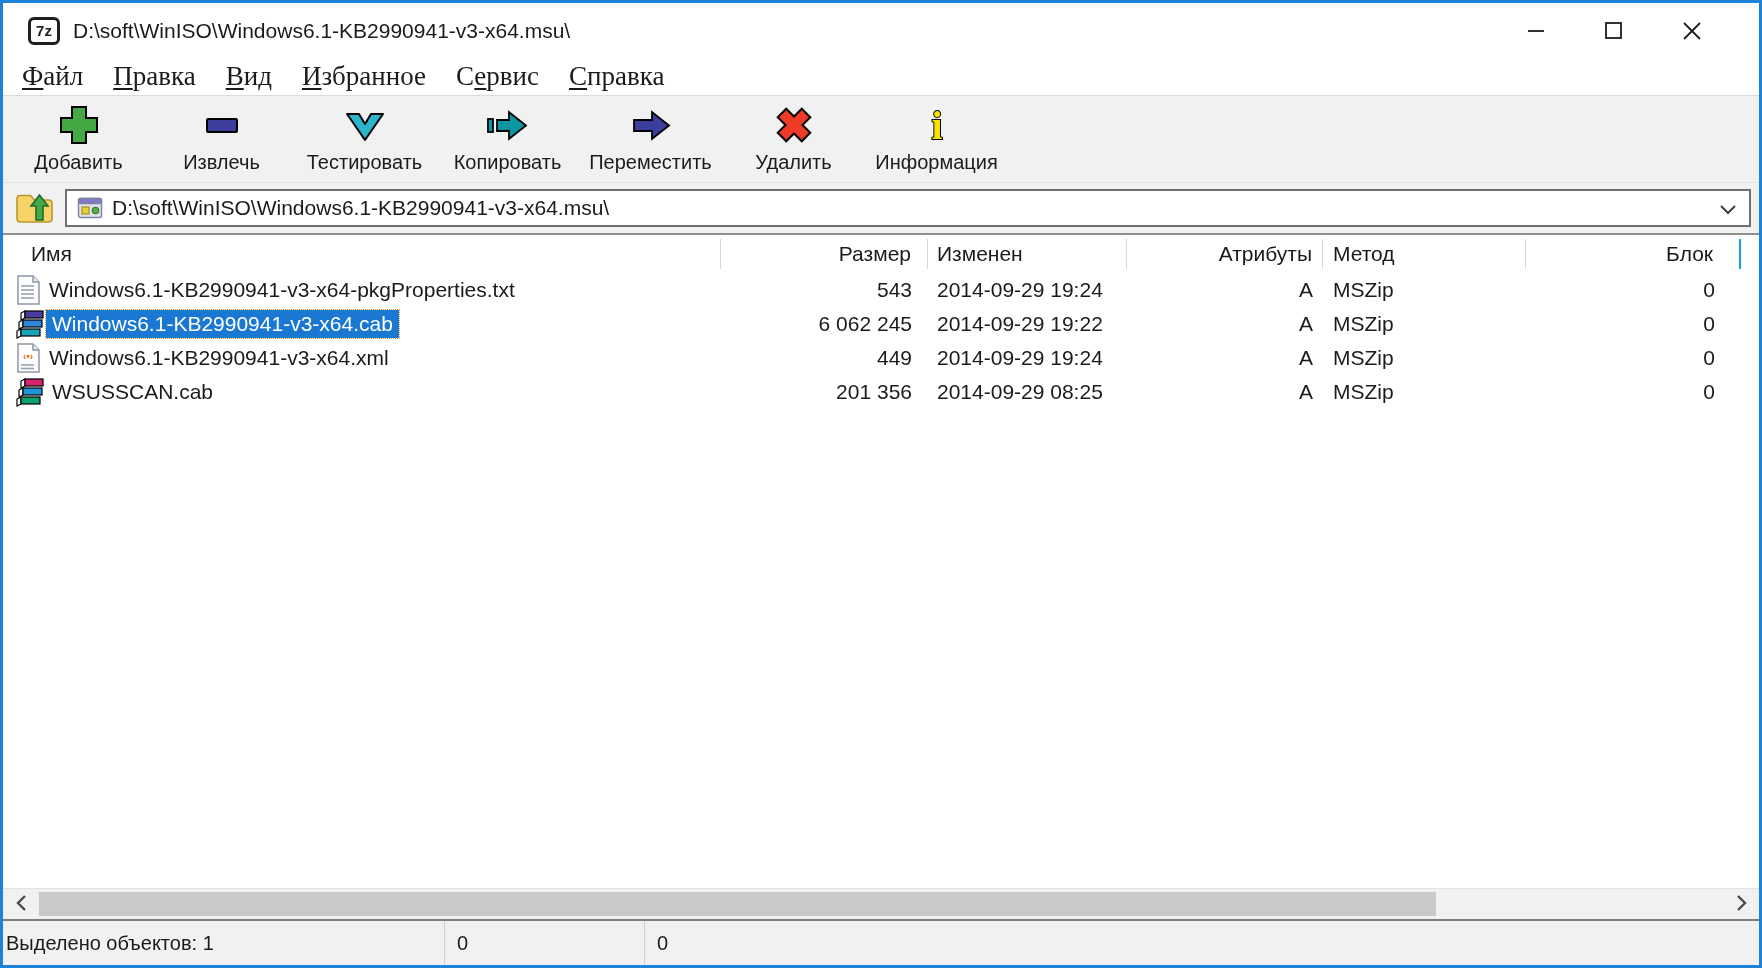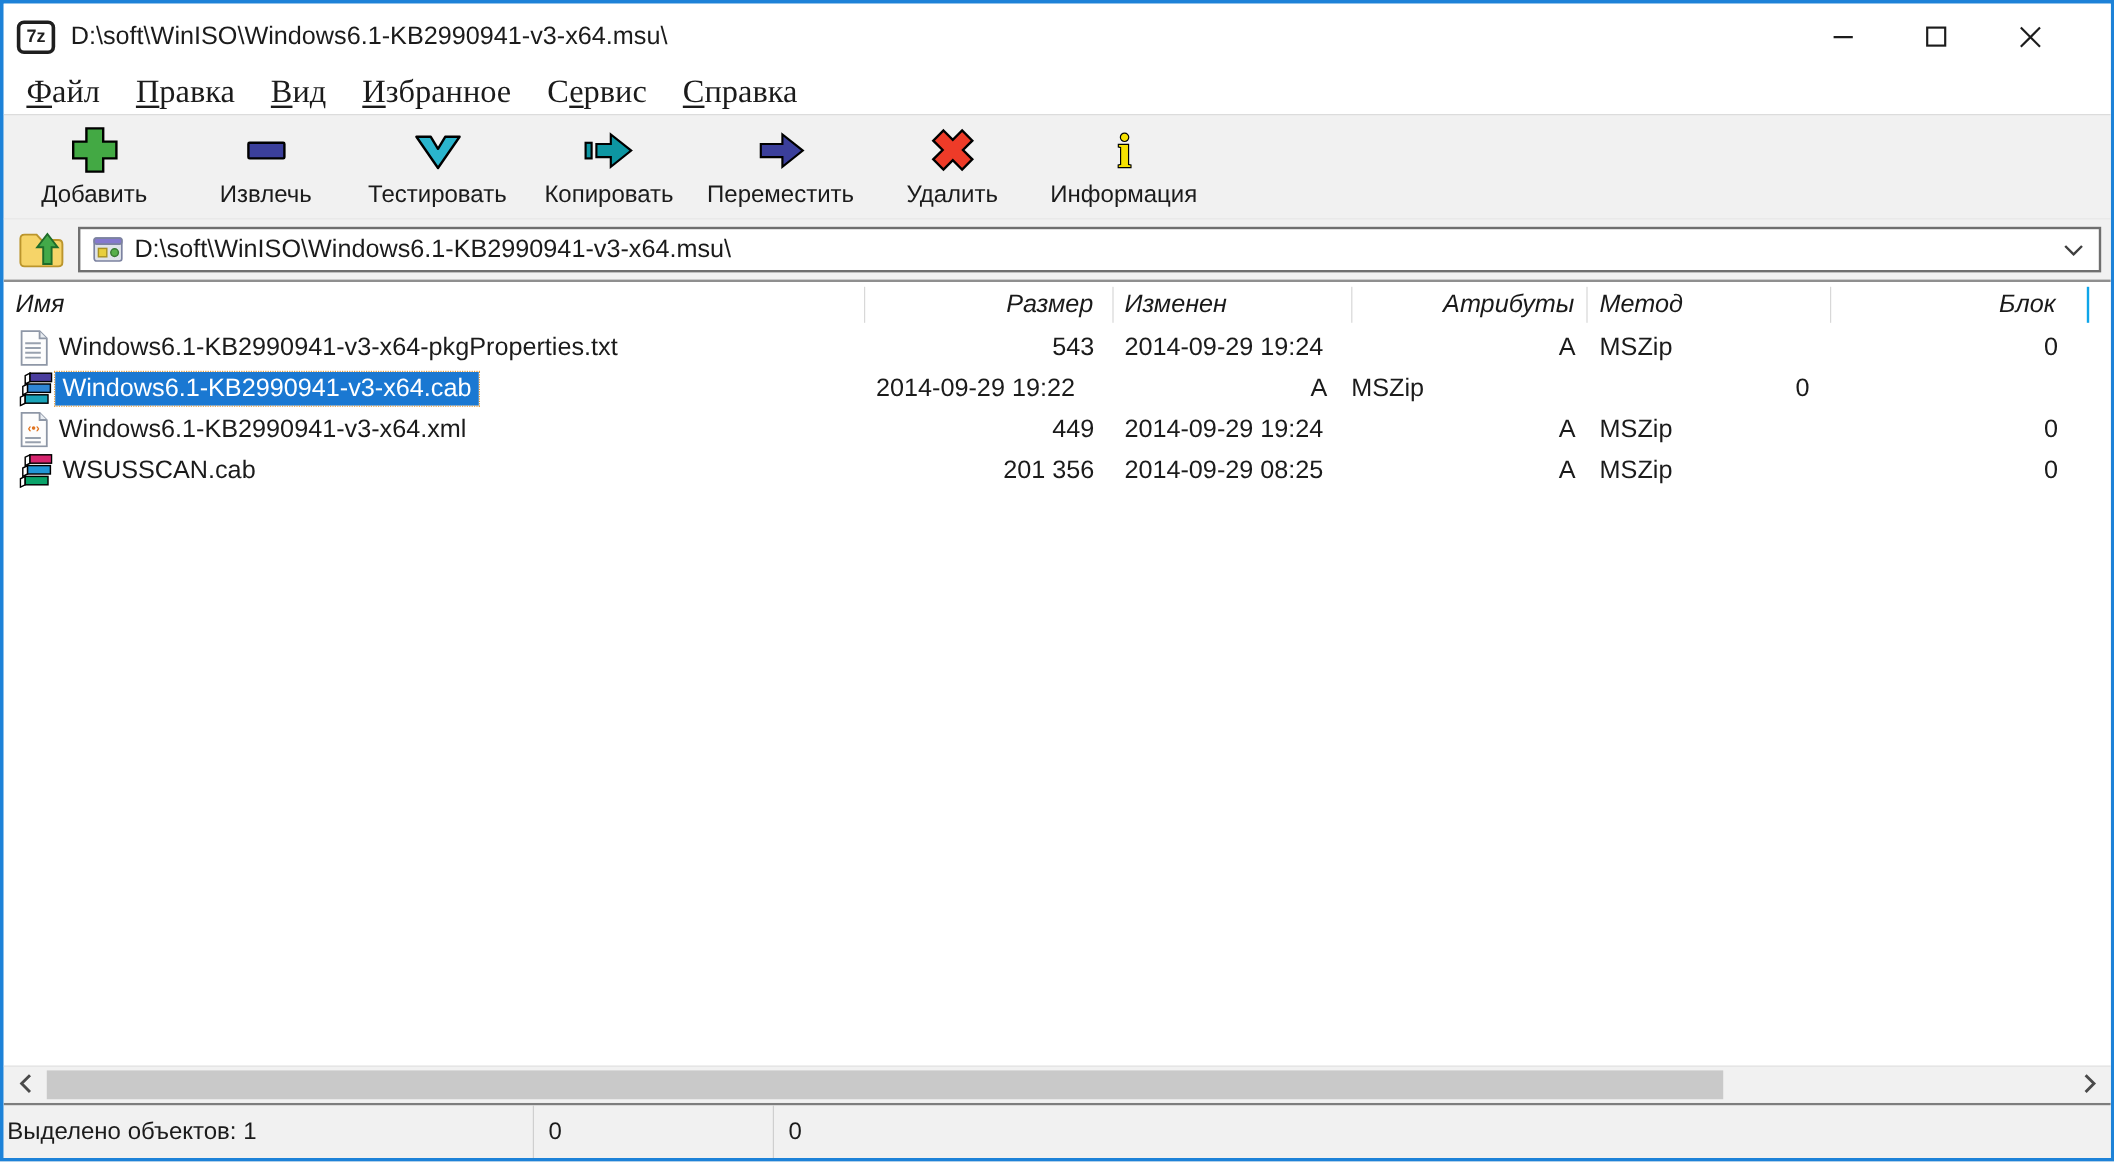--- a/index.html
+++ b/index.html
@@ -12,21 +12,21 @@
   .win{
     width:1762px;height:968px;
     border:3px solid var(--accent-border);
     background:#fff;
     font-family:"Liberation Sans",sans-serif;
     color:#1b1b1b;
     display:flex;flex-direction:column;
     position:relative;overflow:hidden;
   }
   
-  .titlebar{height:55px;background:#fff;display:flex;align-items:center;padding-left:11px;flex:0 0 auto;}
+  .titlebar{height:55px;background:#fff;display:flex;align-items:center;padding-left:25px;flex:0 0 auto;}
   .app-icon{width:32px;height:28px;border:3px solid #1f1f1f;border-radius:6px;
     display:flex;align-items:center;justify-content:center;
     font-weight:bold;font-size:15px;letter-spacing:0;color:#1f1f1f;margin-right:13px;flex:0 0 auto;}
   .title-text{font-size:21px;white-space:nowrap;}
   .win-controls{margin-left:auto;display:flex;height:100%;padding-right:28px;}
   .wbtn{width:78px;height:100%;display:flex;align-items:center;justify-content:center;background:transparent;border:0;cursor:default;}
   .wbtn svg{display:block;}
   
   .menubar{height:37px;background:#fff;display:flex;align-items:center;padding-left:4px;flex:0 0 auto;}
   .menu-item{padding:5px 15px;font-size:27px;white-space:nowrap;font-family:Liberation Serif, serif;}
@@ -41,21 +41,21 @@
   .addressbar{height:52px;background:#f1f1f1;display:flex;align-items:center;padding:0 8px;
     border-bottom:2px solid #8f8f8f;flex:0 0 auto;}
   .up-btn{width:46px;height:42px;display:flex;align-items:center;justify-content:center;background:transparent;border:0;flex:0 0 auto;}
   .combo{flex:1;height:38px;background:#fff;border:2px solid #6f6f6f;display:flex;align-items:center;padding:0 10px;margin-left:8px;}
   .combo .path-icon{flex:0 0 auto;margin-right:9px;display:flex;}
   .combo .path-text{font-size:21px;white-space:nowrap;overflow:hidden;flex:1;}
   .combo .dd{flex:0 0 auto;padding:4px 2px 0 8px;}
   
   .list{flex:1;background:#fff;display:flex;flex-direction:column;overflow:hidden;}
   .lheader{height:38px;display:flex;align-items:center;font-size:21px;color:#1a1a1a;flex:0 0 auto;}
-  .hcell{height:30px;display:flex;align-items:center;border-right:1px solid #d8d8d8;padding:0 10px;font-style:italic;}
+  .hcell{height:30px;display:flex;align-items:center;border-right:1px solid #d8d8d8;padding:0 28px;}
   .hcell.last{border-right:2px solid #0ea5e9;}
   .col-name{width:718px;}
   .col-size{width:207px;justify-content:flex-end;padding-right:16px;}
   .col-mod{width:199px;padding-left:9px;}
   .col-attr{width:196px;justify-content:flex-end;padding-right:10px;}
   .col-method{width:203px;padding-left:10px;}
   .col-block{width:215px;justify-content:flex-end;padding-right:26px;}
   .lrow{height:34px;display:flex;align-items:flex-end;font-size:21px;flex:0 0 auto;}
   .rcell{display:flex;align-items:center;height:100%;}
   .rcell.col-name{padding-left:13px;}
@@ -249,20 +249,21 @@
                 <rect x="9" y="2" width="18" height="7" fill="#4a3d9e"></rect>
               <polygon points="7,11 3,13 3,20 7,18" fill="#fff"></polygon>
                 <rect x="7" y="11" width="19" height="7" fill="#2f86d4"></rect>
               <polygon points="5,20 1,22 1,29 5,27" fill="#fff"></polygon>
                 <rect x="5" y="20" width="19" height="7" fill="#1aa3b8"></rect>
             </g>
           </svg>
         </span>
         <span class="name-text sel">Windows6.1-KB2990941-v3-x64.cab</span>
       </div>
+      <div class="rcell col-size">6 062 245</div>
       <div class="rcell col-mod">2014-09-29 19:22</div>
       <div class="rcell col-attr">A</div>
       <div class="rcell col-method">MSZip</div>
       <div class="rcell col-block">0</div>
     </div>
 
     <div class="lrow">
       <div class="rcell col-name">
         <span class="ficon">
           <svg width="25" height="30" viewBox="0 0 25 30">

